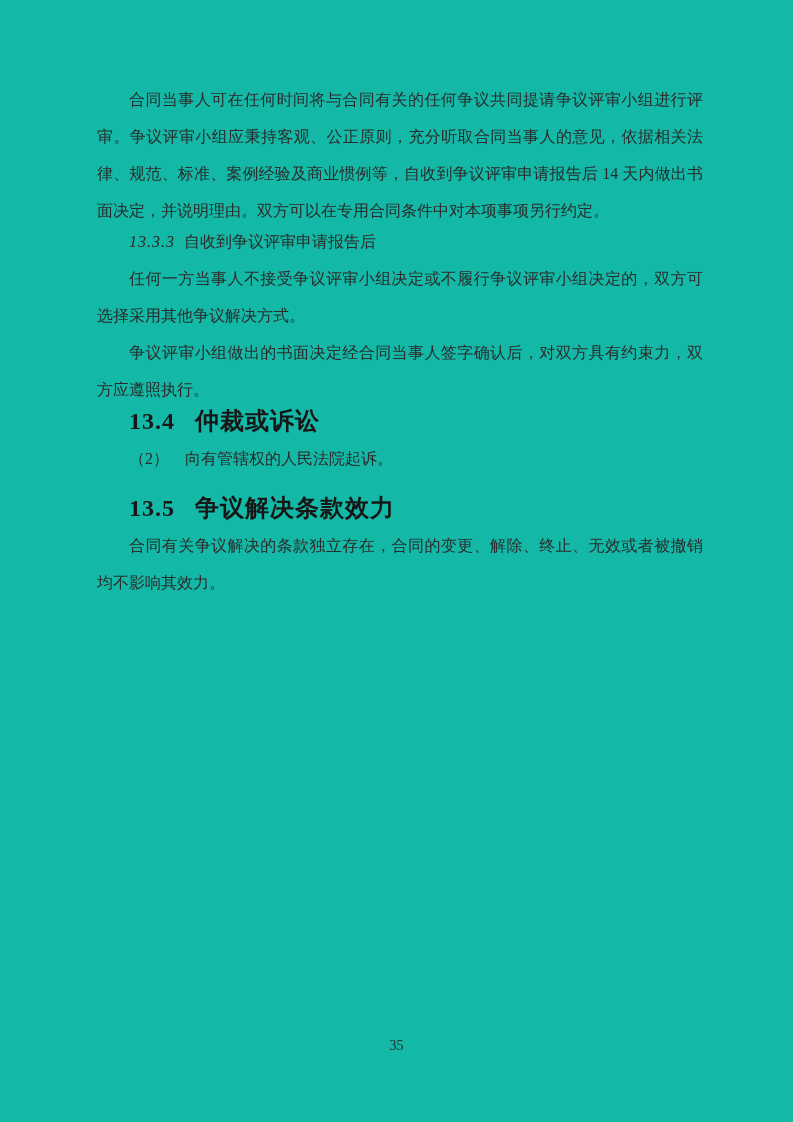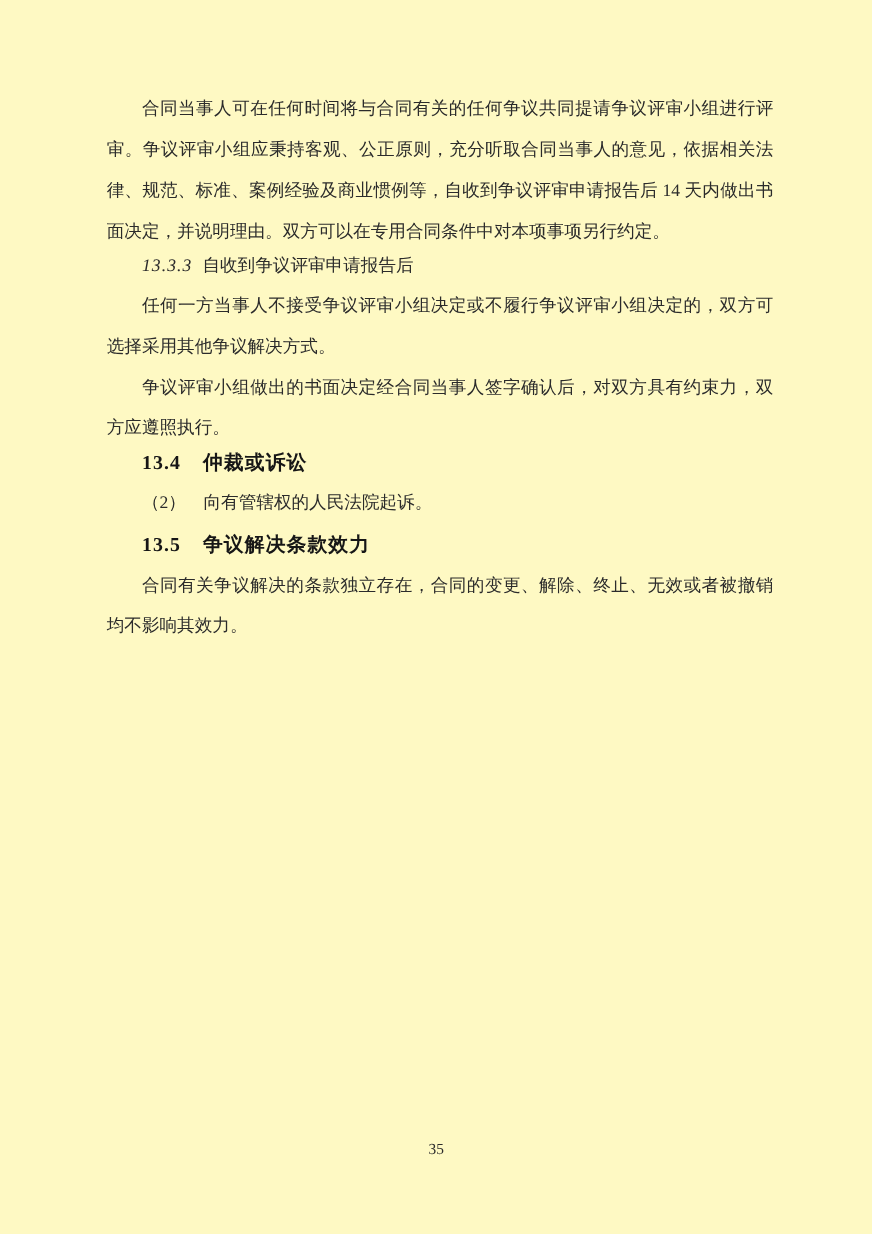--- a/index.html
+++ b/index.html
@@ -4,21 +4,21 @@
 <style>
   html, body {
     margin: 0;
     padding: 0;
     background: #ffffff;
   }
   .page {
     position: relative;
     width: 793px;
     height: 1122px;
-    background: #fef9c3;
+    background: #14b8a6;
     overflow: hidden;
     font-family: "Liberation Serif", "DejaVu Serif", serif;
     color: #2b2b2b;
   }
   .content {
     position: absolute;
     left: 97px;
     top: 81px;
     width: 606px;
     font-size: 16px;
@@ -38,37 +38,37 @@
     text-align: left;
   }
   .sub-heading .h-num {
     margin-right: 9px;
     letter-spacing: 1px;
     font-style: italic;
   }
   .section-heading {
     margin: 0;
     padding-left: 32px;
-    font-size: 18px;
+    font-size: 24px;
     font-weight: 700;
     line-height: 37px;
     color: #161616;
     text-align: left;
   }
   .section-heading .h-num {
     font-family: "Liberation Serif", "DejaVu Serif", serif;
     margin-right: 20px;
     letter-spacing: 1px;
   }
   .section-heading .h-title {
     font-family: "Liberation Sans", "DejaVu Sans", sans-serif;
     letter-spacing: 1px;
   }
   .mt-m2  { margin-top: -2px; }
-  .mt-1   { margin-top: 1px; }
+  .mt-1   { margin-top: 12px; }
   .mt-2   { margin-top: 2px; }
   .mt-7   { margin-top: 7px; }
   .mt-m6  { margin-top: -6px; }
   .list-line {
     margin: 0;
     padding-left: 32px;
     text-indent: 0;
     text-align: left;
   }
   .page-number {

